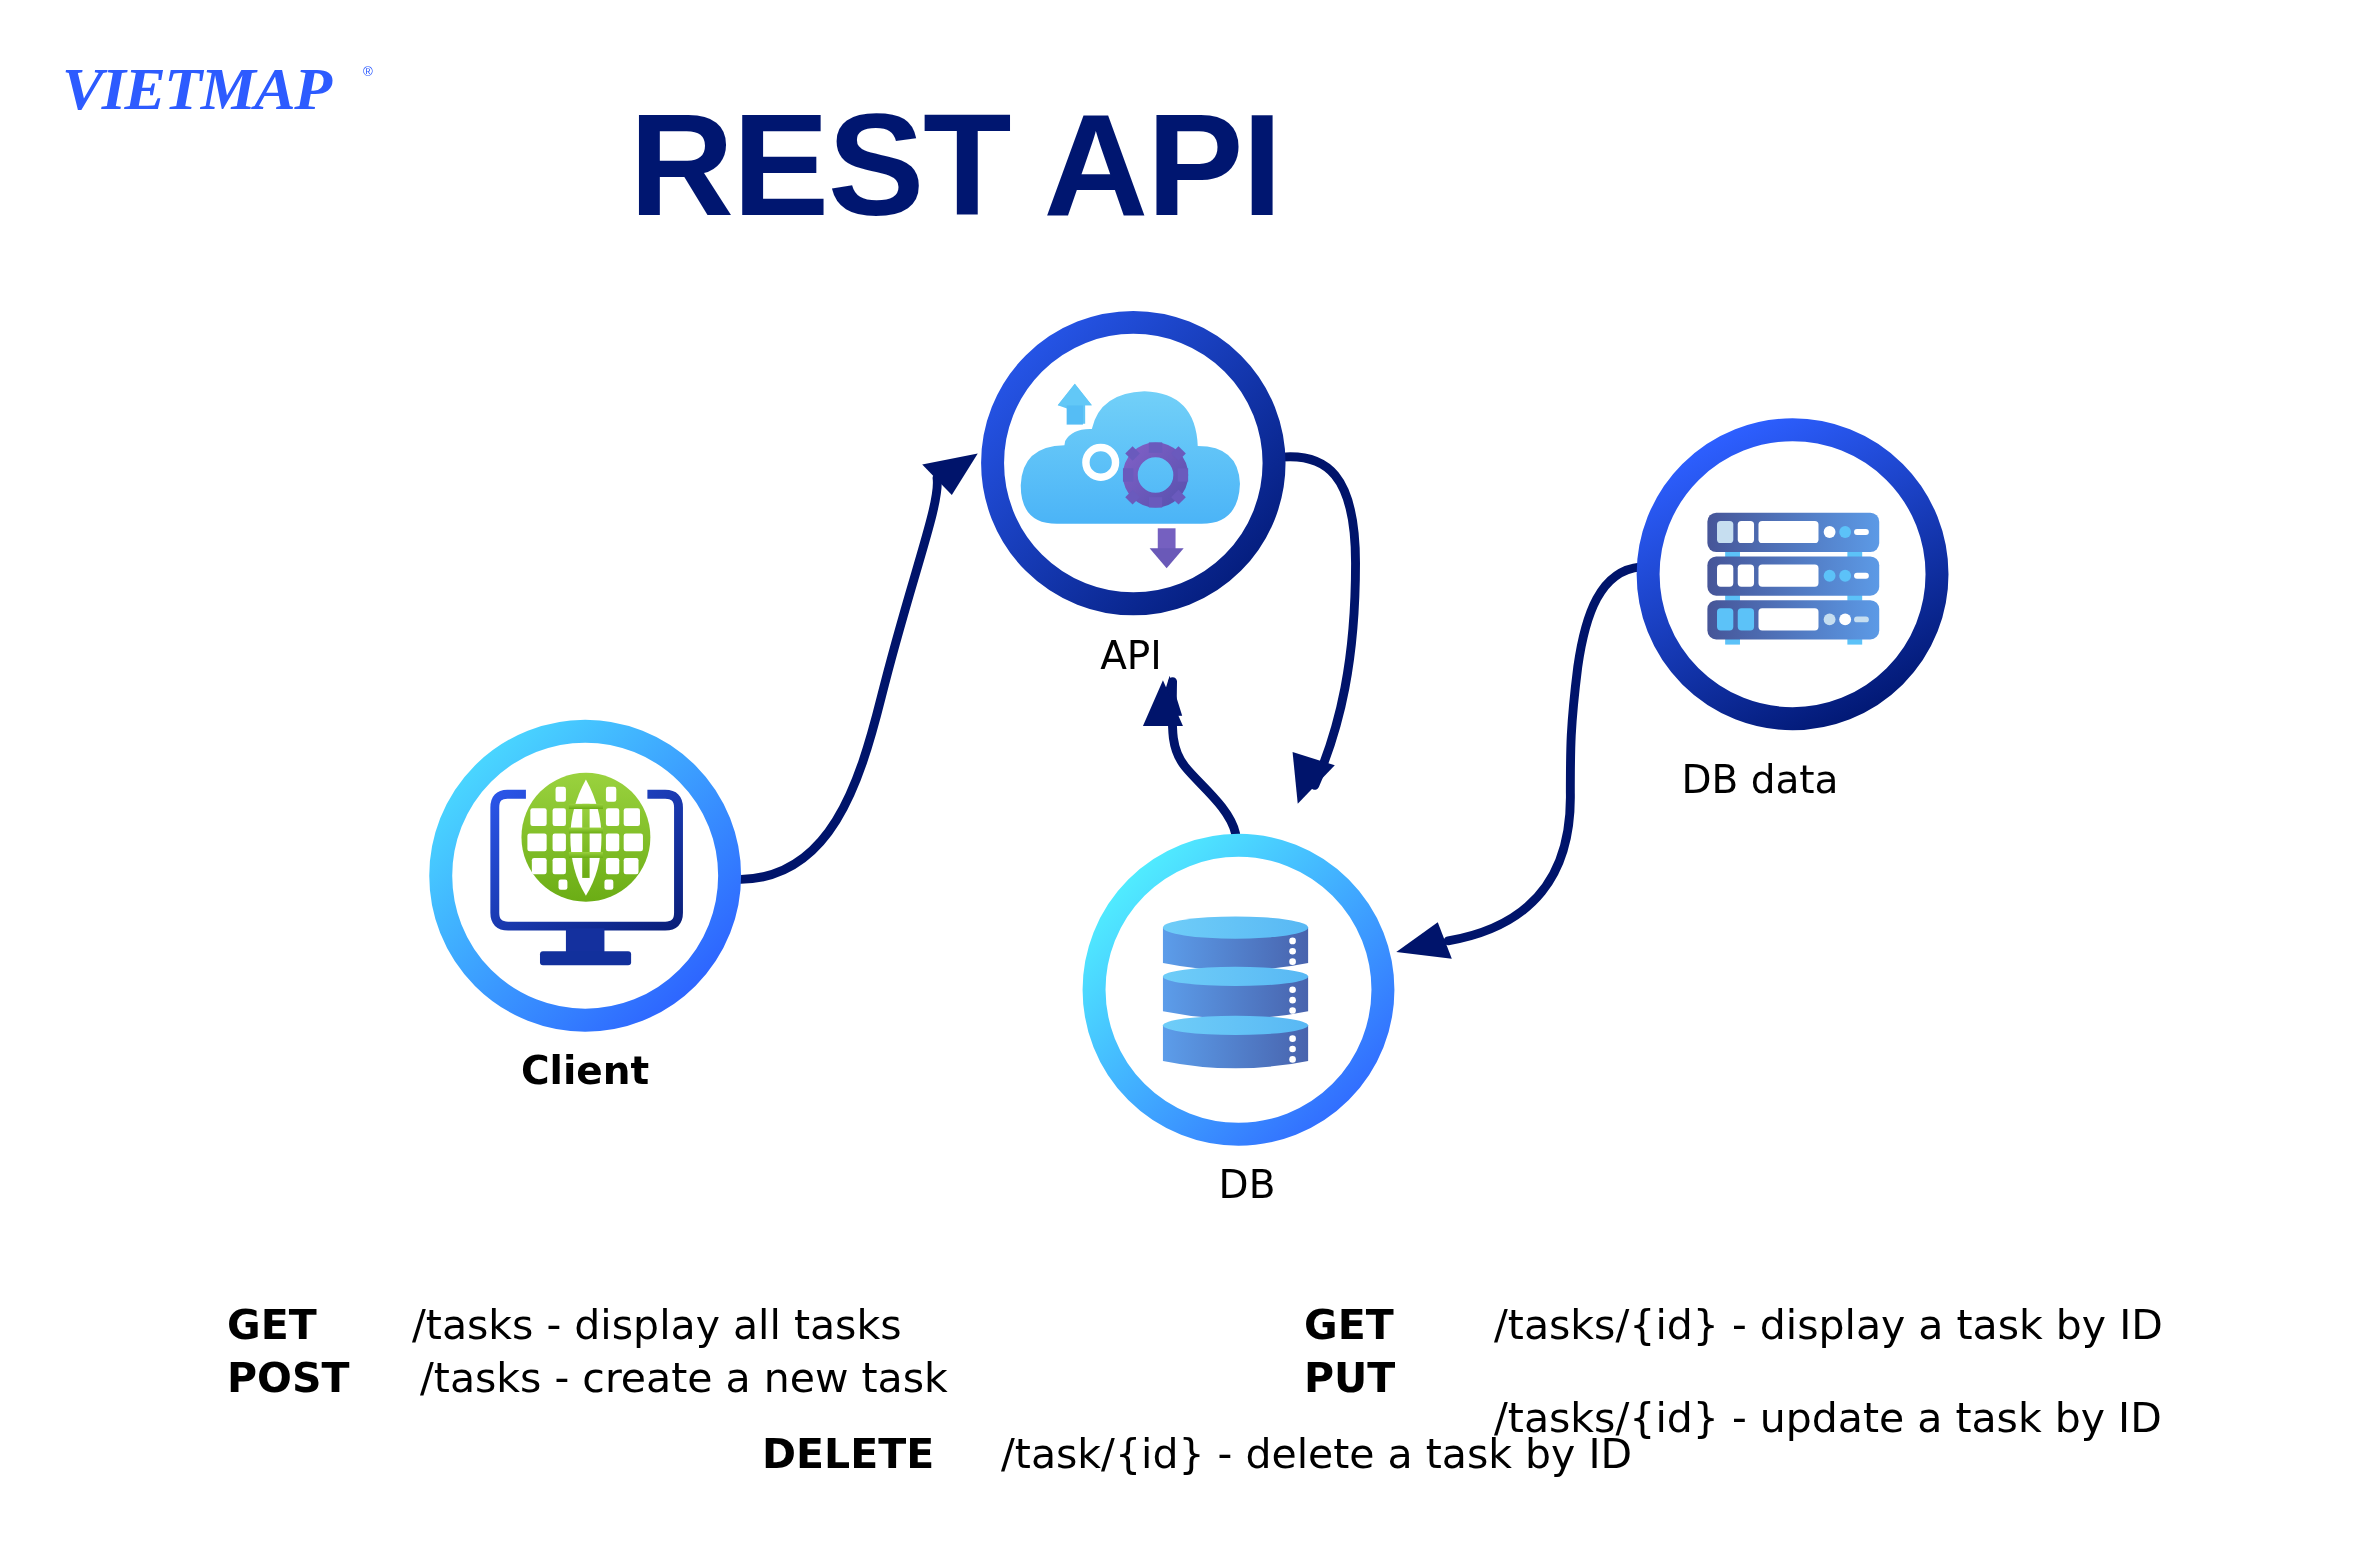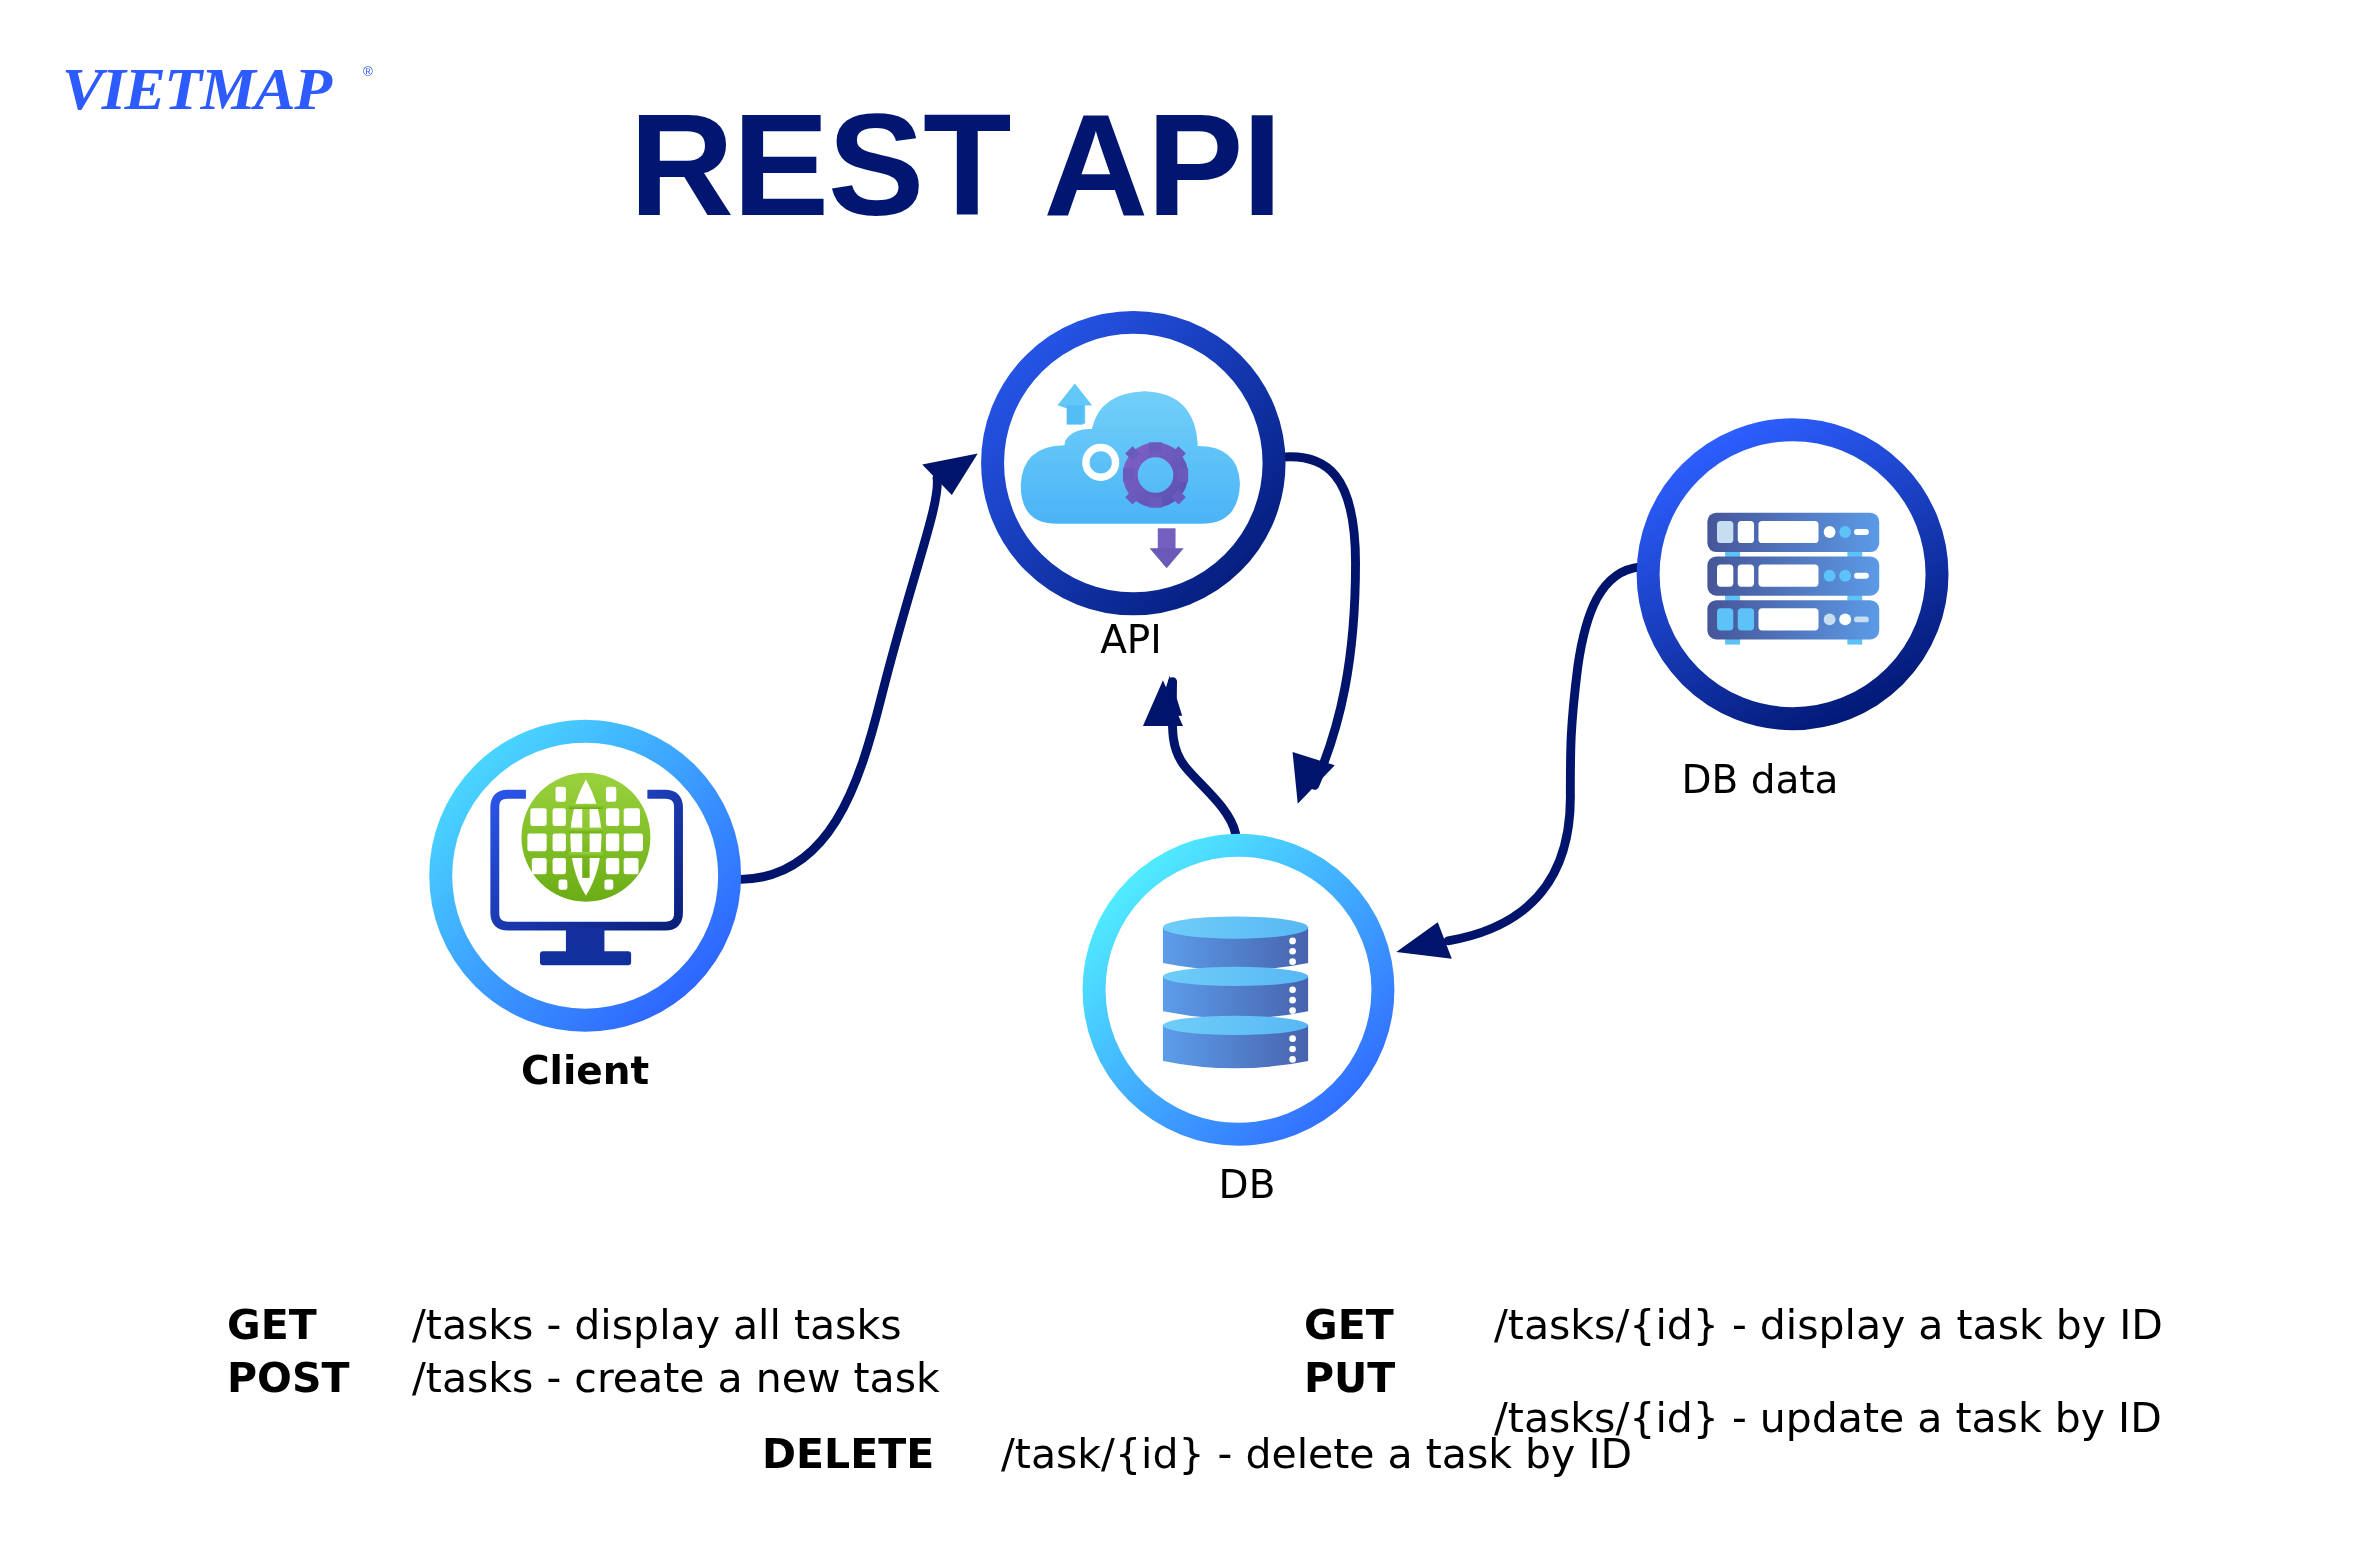--- a/index.html
+++ b/index.html
@@ -209,31 +209,31 @@
       <rect x="2346" y="821" width="22" height="30" rx="5" fill="#5cc2f8"></rect>
       <rect x="2374" y="821" width="81" height="30" rx="5" fill="#ffffff"></rect>
       <circle cx="2470" cy="836" r="8" fill="#c6def0"></circle>
         <circle cx="2491" cy="836" r="8" fill="#ffffff"></circle>
         <rect x="2503" y="832" width="20" height="8" rx="4" fill="#c6def0"></rect>
     </g>
   </g>
 </svg>
 
 <div class="node-label" style="left:585px; top:1051px;font-weight:bold;">Client</div>
-<div class="node-label" style="left:1131px; top:620px;">API</div>
+<div class="node-label" style="left:1131px; top:636px;">API</div>
 <div class="node-label" style="left:1247px; top:1165px;">DB</div>
 <div class="node-label" style="left:1760px; top:760px;">DB data</div>
 
 <div class="endpoint-row" style="left:227px; top:1305px;">
   <span class="method">GET</span>
   <span class="desc" style="left:185px;">/tasks - display all tasks</span>
 </div>
 <div class="endpoint-row" style="left:227px; top:1358px;">
   <span class="method">POST</span>
-  <span class="desc" style="left:185px;">/tasks - create a new task</span>
+  <span class="desc" style="left:193px;">/tasks - create a new task</span>
 </div>
 <div class="endpoint-row" style="left:1304px; top:1305px;">
   <span class="method">GET</span>
   <span class="desc" style="left:190px;">/tasks/{id} - display a task by ID</span>
 </div>
 <div class="endpoint-row" style="left:1304px; top:1358px;">
   <span class="method">PUT</span>
   <span class="desc" style="left:190px;margin-top:40px;">/tasks/{id} - update a task by ID</span>
 </div>
 <div class="endpoint-row" style="left:762px; top:1434px;">

